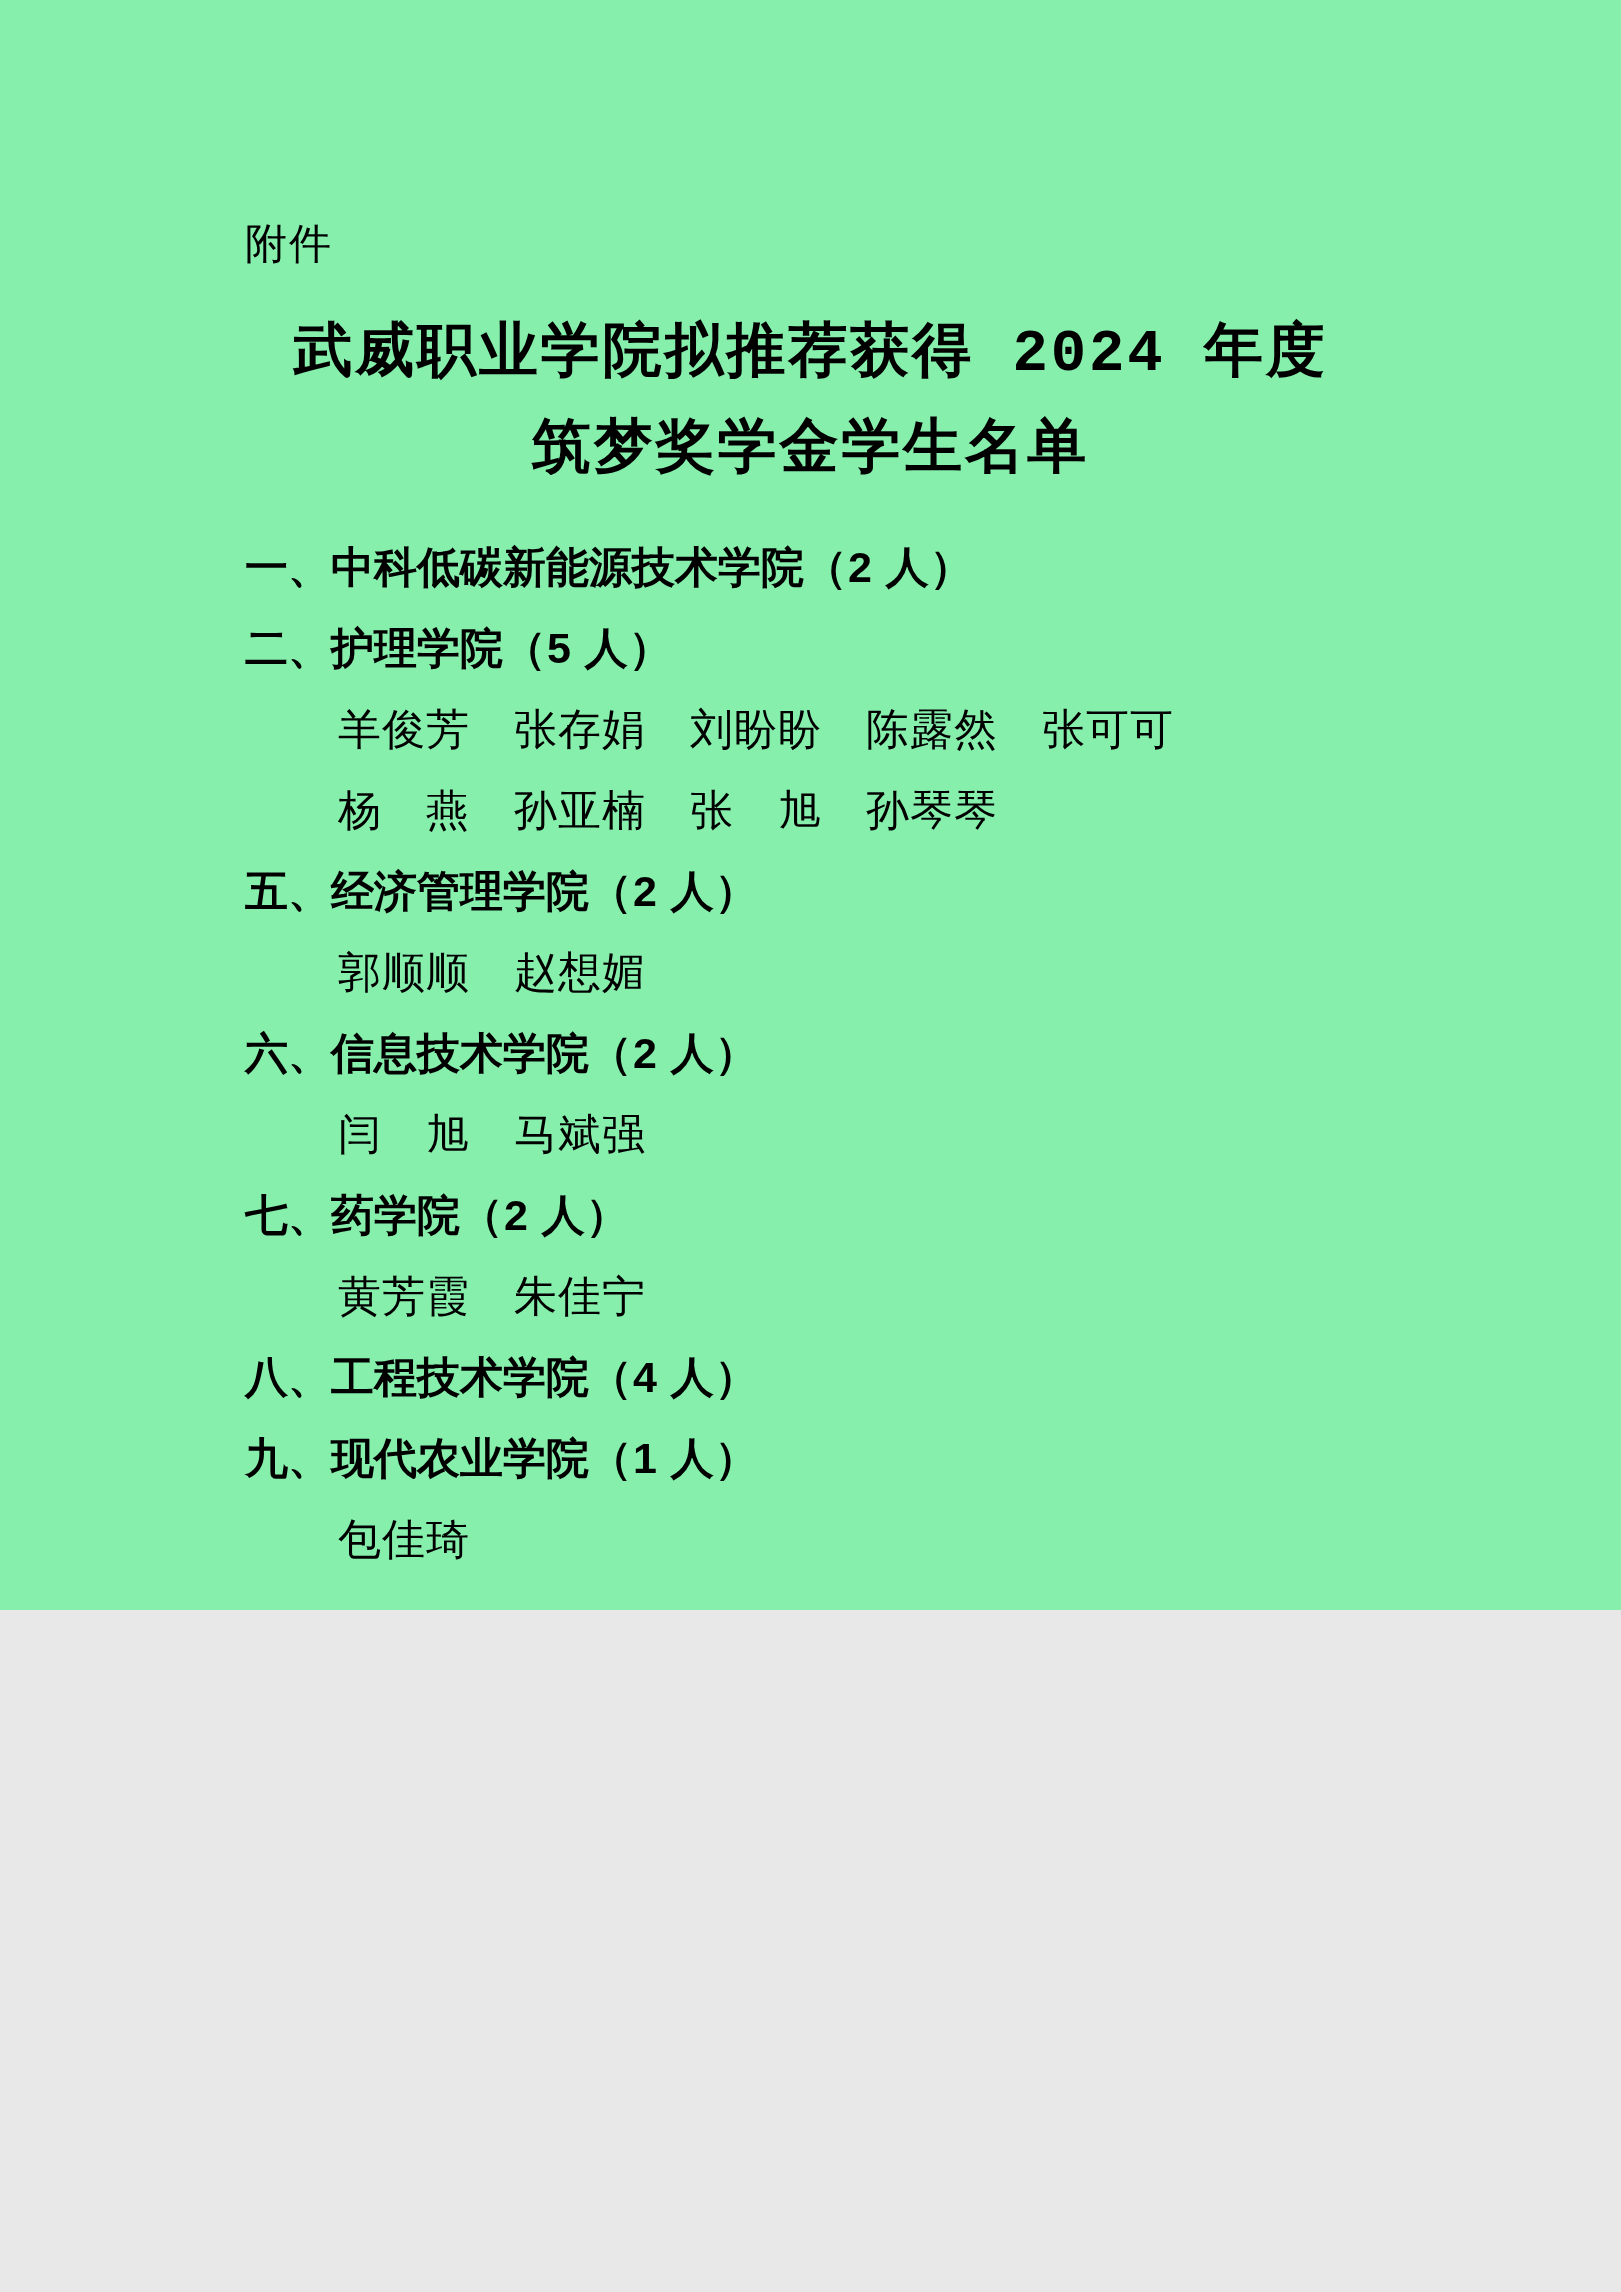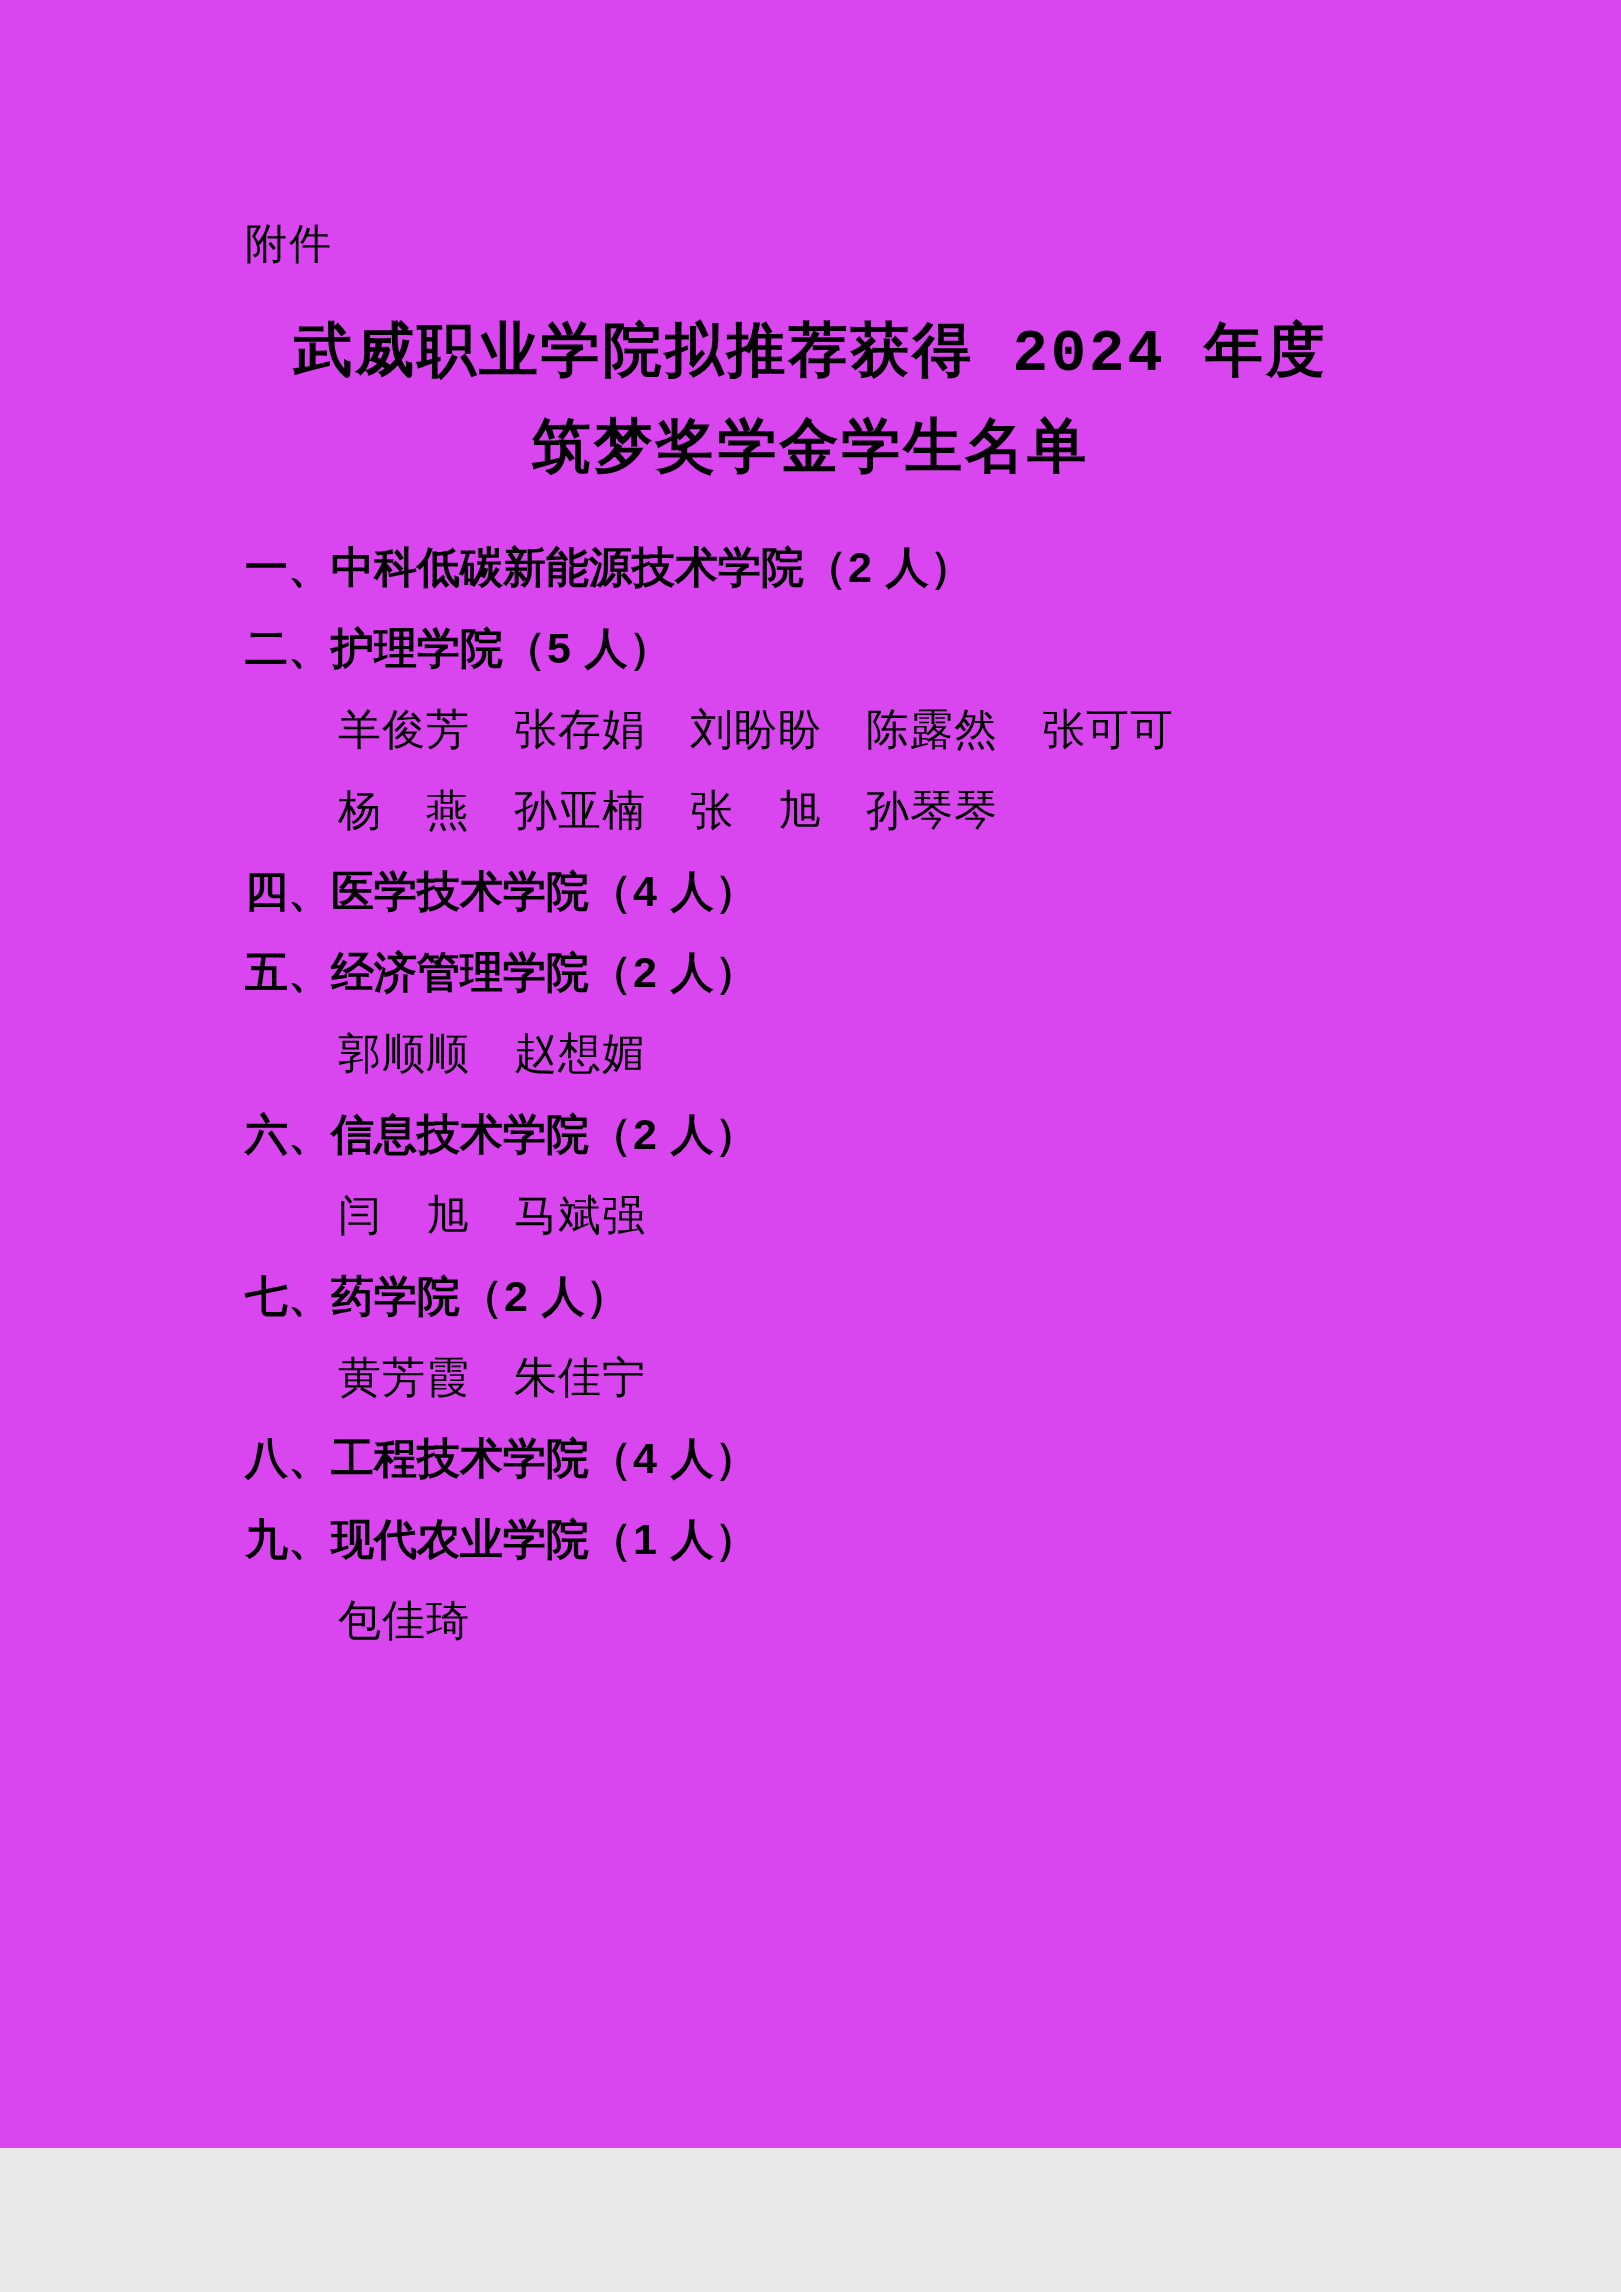--- a/index.html
+++ b/index.html
@@ -3,23 +3,23 @@
 <meta charset="utf-8">
 <style>
   html, body {
     margin: 0;
     padding: 0;
     background: #e8e8e8;
   }
   .page {
     position: relative;
     width: 1621px;
-    height: 2148px;
+    height: 1610px;
     margin: 0 auto;
-    background: #d946ef;
+    background: #86efac;
     color: #000000;
     overflow: hidden;
     font-family: "Liberation Sans", sans-serif;
   }
   .attachment {
     position: absolute;
     top: 220px;
     left: 245px;
     font-size: 42px;
     line-height: 47px;
@@ -85,21 +85,20 @@
 
   <div class="sections">
 
     <div class="section-heading"><span>一、中科低碳新能源技术学院</span><span class="count">（2 人）</span></div>
 
     <div class="section-heading"><span>二、护理学院</span><span class="count">（5 人）</span></div>
     <div class="section-names">羊俊芳　张存娟　刘盼盼　陈露然　张可可</div>
 
     <div class="section-names">杨　燕　孙亚楠　张　旭　孙琴琴</div>
 
-    <div class="section-heading"><span>四、医学技术学院</span><span class="count">（4 人）</span></div>
 
     <div class="section-heading"><span>五、经济管理学院</span><span class="count">（2 人）</span></div>
     <div class="section-names">郭顺顺　赵想媚</div>
 
     <div class="section-heading"><span>六、信息技术学院</span><span class="count">（2 人）</span></div>
     <div class="section-names">闫　旭　马斌强</div>
 
     <div class="section-heading"><span>七、药学院</span><span class="count">（2 人）</span></div>
     <div class="section-names">黄芳霞　朱佳宁</div>
 

